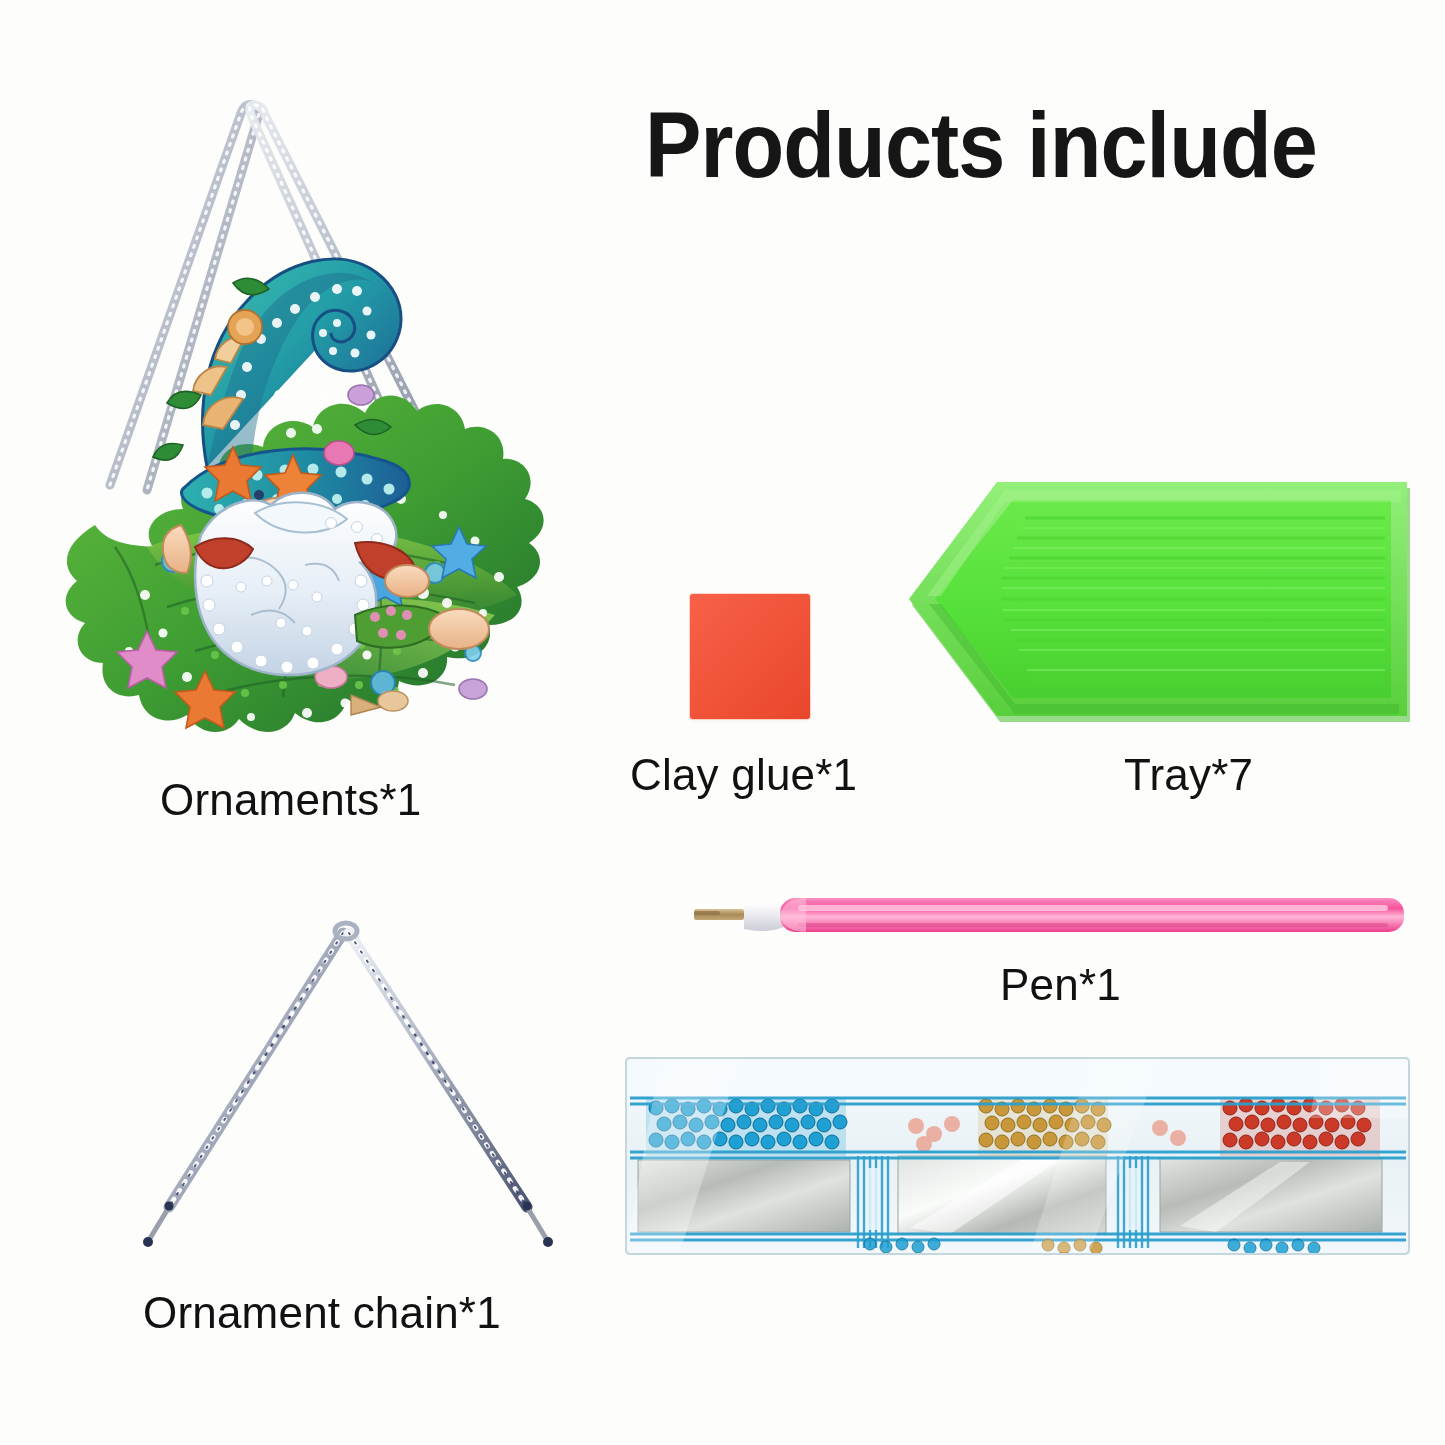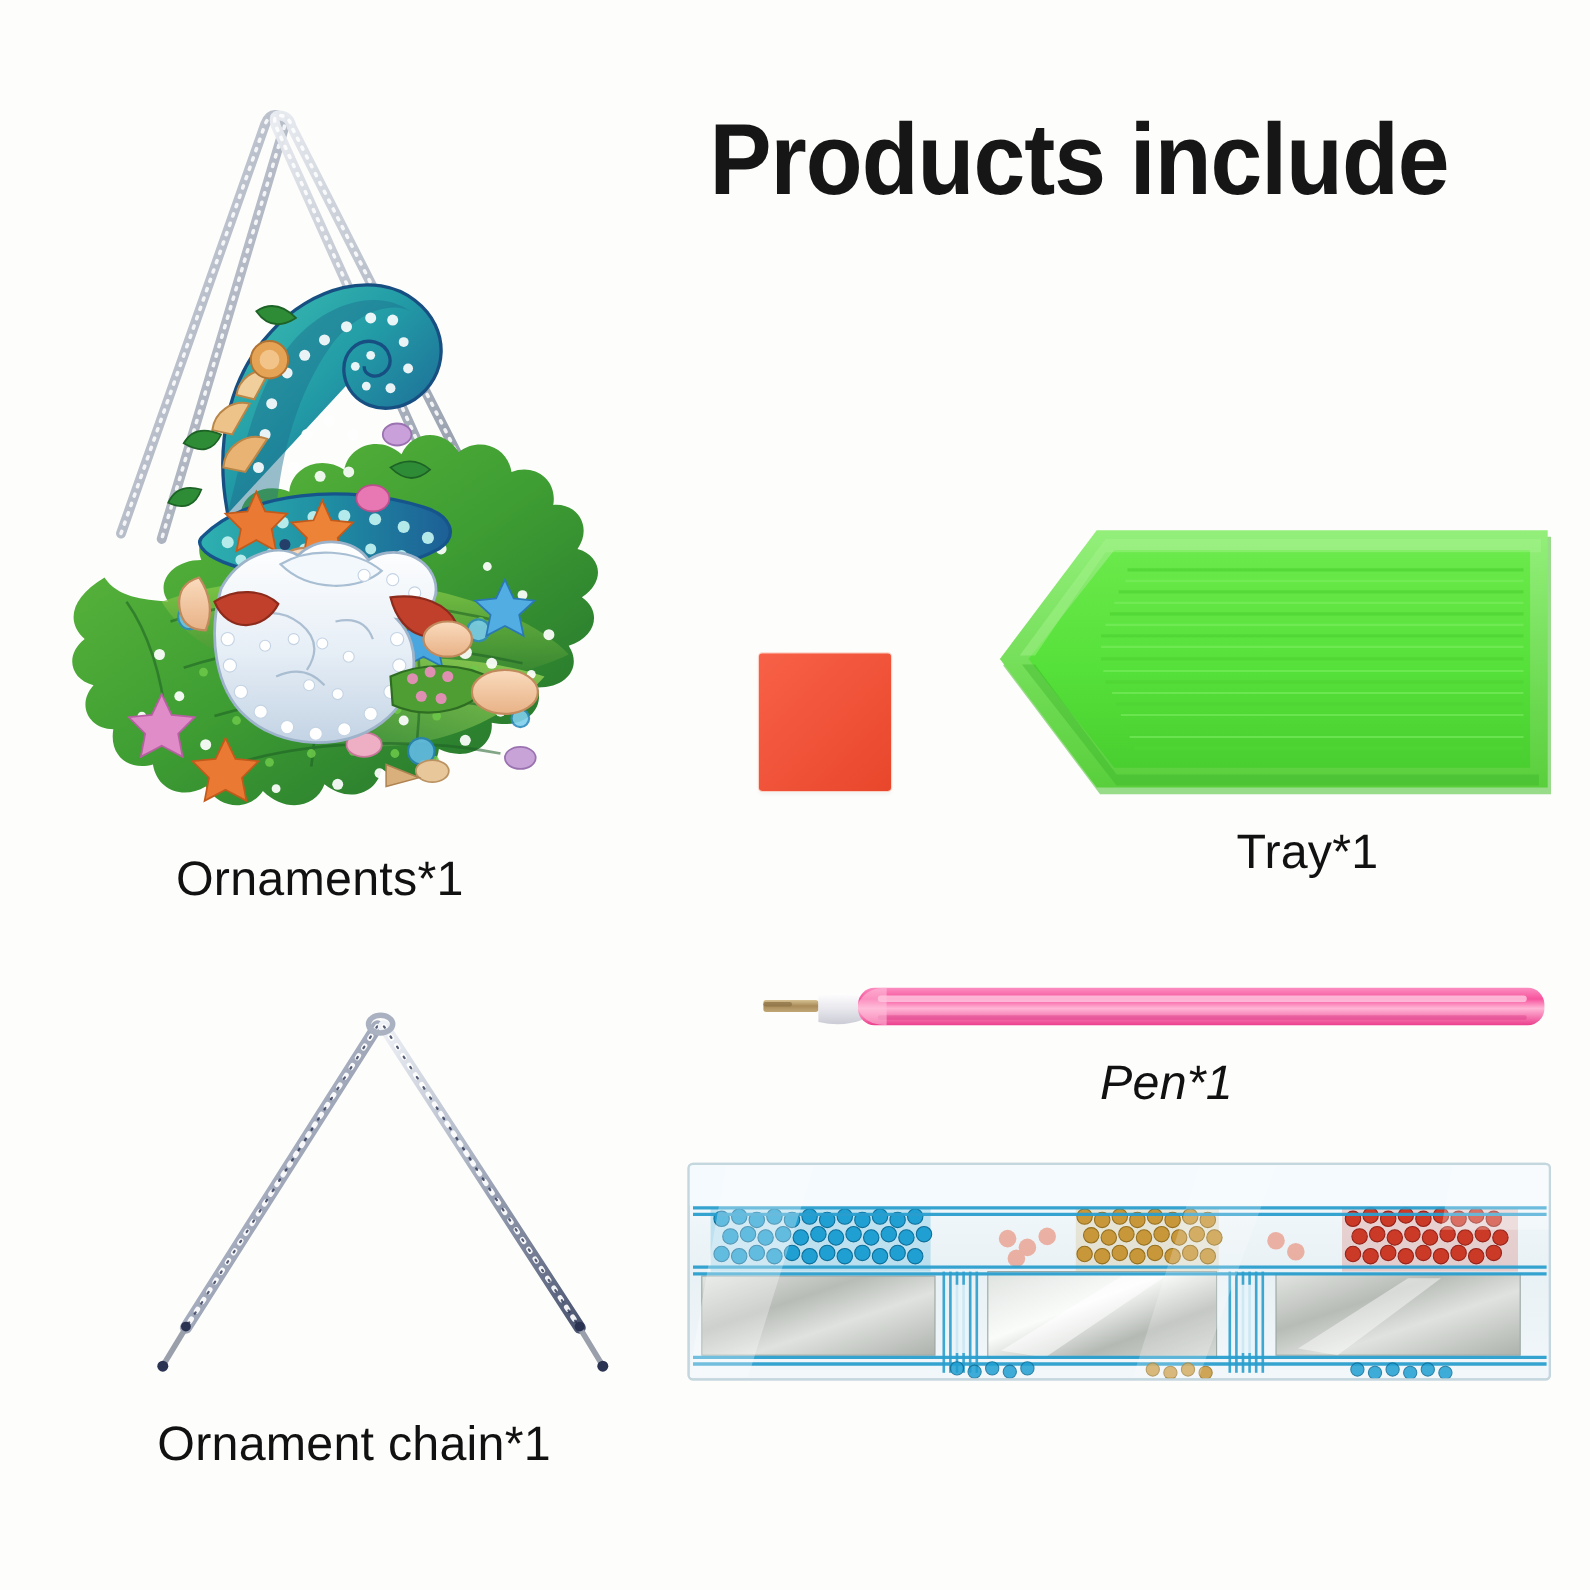--- a/index.html
+++ b/index.html
@@ -373,20 +373,21 @@
             <circle cx="352" cy="520" r="5"></circle>
           <circle cx="328" cy="538" r="5"></circle>
             <circle cx="346" cy="540" r="5"></circle>
         </g>
       </g>
     </svg>
   </div>
   <div class="caption" style="left:160px;top:775px;">Ornaments*1</div>
 
   <div class="clayglue"></div>
+  <div class="caption" style="left:630px;top:750px;">Clay glue*1</div>
 
   <div class="tray-wrap">
     <svg class="tray-svg" viewBox="0 0 510 262">
       <defs>
         <linearGradient id="trayRim" x1="0" y1="0" x2="0" y2="1">
           <stop offset="0" stop-color="#93ef7a"></stop>
             <stop offset="1" stop-color="#59cf3c"></stop>
         </linearGradient>
         <linearGradient id="trayIn" x1="0" y1="0" x2="0" y2="1">
           <stop offset="0" stop-color="#6bea4b"></stop>
@@ -420,21 +421,21 @@
           <path d="M106 162 L480 162"></path>
         <path d="M114 182 L480 182"></path>
           <path d="M122 202 L480 202"></path>
       </g>
 
       <path d="M100 22 L496 22 L496 34 L100 34 L36 128 L22 128 Z" fill="#a6f38e" opacity=".45"></path>
 
       <path d="M110 236 L494 236 L494 246 L110 246 L24 136 L36 136 Z" fill="#35b024" opacity=".35"></path>
     </svg>
   </div>
-  <div class="caption" style="left:1124px;top:750px;">Tray*1</div>
+  <div class="caption" style="left:1124px;top:750px;">Tray*7</div>
 
   <div class="pen-wrap">
     <svg class="pen-svg" viewBox="0 0 720 48">
       <defs>
         <linearGradient id="barrelG" x1="0" y1="0" x2="0" y2="1">
           <stop offset="0" stop-color="#fb8dc0"></stop>
             <stop offset=".3" stop-color="#f7549e"></stop>
           <stop offset=".55" stop-color="#ffb6d6"></stop>
             <stop offset="1" stop-color="#ec3f8d"></stop>
         </linearGradient>
@@ -454,21 +455,21 @@
       <rect x="6" y="18" width="26" height="4" rx="2" fill="#8a7046" opacity=".7"></rect>
 
       <path d="M56 12 q24 -5 40 2 l0 20 q-18 7 -40 2 z" fill="url(#ferrG)" opacity=".95"></path>
 
       <rect x="92" y="5" width="624" height="34" rx="15" fill="url(#barrelG)"></rect>
       <rect x="110" y="12" width="590" height="6" rx="3" fill="#ffd2e6" opacity=".75"></rect>
       <rect x="110" y="30" width="590" height="4" rx="2" fill="#d22f7c" opacity=".35"></rect>
       <path d="M92 20 q6 -15 26 -15 l0 34 q-20 0 -26 -15 z" fill="#ffc2dd" opacity=".55"></path>
     </svg>
   </div>
-  <div class="caption" style="left:1000px;top:960px;font-style:italic;">Pen*1</div>
+  <div class="caption" style="left:1000px;top:960px;">Pen*1</div>
 
   <div class="chain-wrap">
     <svg class="chain-svg" viewBox="0 0 430 350">
       <defs>
         <linearGradient id="chG" x1="0" y1="0" x2="1" y2="1">
           <stop offset="0" stop-color="#eef1f6"></stop>
             <stop offset=".45" stop-color="#aab2c2"></stop>
           <stop offset="1" stop-color="#4a5470"></stop>
         </linearGradient>
       </defs>

